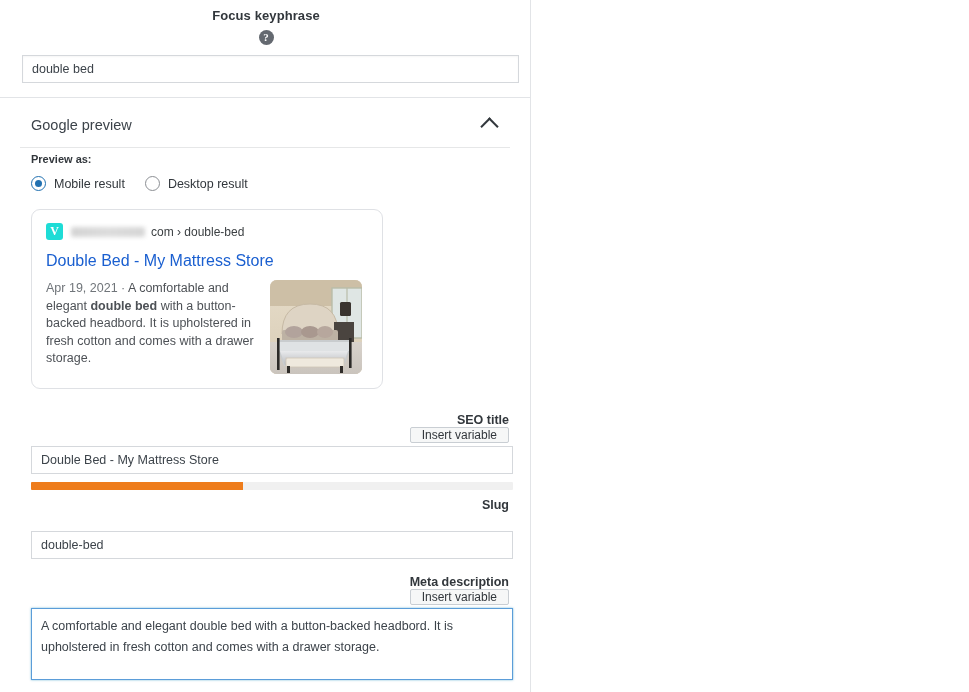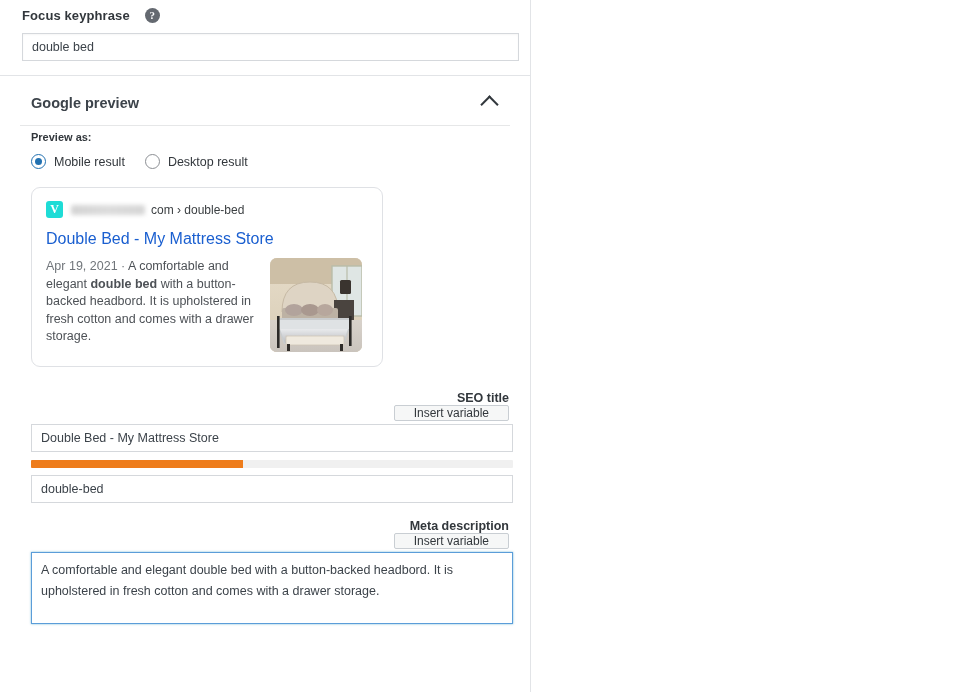--- a/index.html
+++ b/index.html
@@ -24,22 +24,23 @@
     background: #ffffff;
     border-right: 1px solid #e2e4e7;
   }
 
   
   .kp-block {
     padding: 8px 20px 14px 20px;
     border-bottom: 1px solid #e2e4e7;
   }
   .kp-label-row {
-    display: flex; align-items: center; gap: 15px;
+    display: flex; align-items: center; gap: 7px;
     margin: 0 0 10px 2px;
+    flex-direction: column;
   }
   .kp-label {
     font-size: 13px; font-weight: bold; color: #32373c;
     letter-spacing: .1px;
   }
   .help-icon {
     width: 15px; height: 15px; border-radius: 50%;
     background: #646970; color: #fff;
     font-size: 11px; font-weight: bold; line-height: 15px;
     text-align: center; font-family: "Liberation Serif", serif;
@@ -69,21 +70,20 @@
     color: #32373c;
     cursor: pointer;
   }
 
   
   .gp-section { padding: 0 20px; }
   .gp-head {
     display: flex; align-items: center; justify-content: space-between;
     padding: 18px 10px 14px 11px;
     border-bottom: 1px solid #e6e7e8;
-    font-weight: bold;
   }
   .gp-title { font-size: 14.5px; color: #3c434a; }
   .chev {
     width: 13px; height: 13px;
     border-left: 2px solid #32373c;
     border-top: 2px solid #32373c;
     transform: rotate(45deg);
     margin-right: 4px; margin-top: 4px;
   }
 
@@ -162,21 +162,21 @@
     background: #cbbfae;
   }
 
   
   .field-head {
     display: flex; align-items: flex-end; justify-content: space-between;
     margin: 0 1px 0 11px; height: 26px; flex-direction: column;
   }
   .field-label { font-size: 12.5px; font-weight: bold; color: #32373c; }
   .btn-ins {
-    height: 26px; padding: 0 19px;
+    height: 26px; padding: 0 11px;
     background: #f6f7f7;
     border: 1px solid #c9ced3;
     border-radius: 2px;
     font-family: "Liberation Sans", sans-serif;
     font-size: 12px; color: #32373c; cursor: pointer;
   }
   .text-input {
     display: block;
     width: 482px; height: 28px;
     margin: 7px 0 0 11px;
@@ -313,20 +313,23 @@
 
       <div class="field-head" style="margin-top:24px;">
         <span class="field-label">SEO title</span>
         <button class="btn-ins">Insert variable</button>
       </div>
       <input class="text-input" type="text" value="Double Bed - My Mattress Store" style="">
       <div class="meter">
         <i id="meter-title" style="width: 44%; background: rgb(238, 124, 27);"></i>
       </div>
 
+      <div class="field-head" style="margin-top:8px;">
+        <span class="field-label">Slug</span>
+      </div>
       <input class="text-input" type="text" value="double-bed" style="">
 
       <div class="field-head" style="margin-top:16px;margin-left:24px;">
         <span class="field-label">Meta description</span>
         <button class="btn-ins">Insert variable</button>
       </div>
       <div class="ta-wrap">
         <textarea class="meta-ta" style="">A comfortable and elegant double bed with a button-backed headbord. It is upholstered in fresh cotton and comes with a drawer storage.</textarea>
       </div>
 

